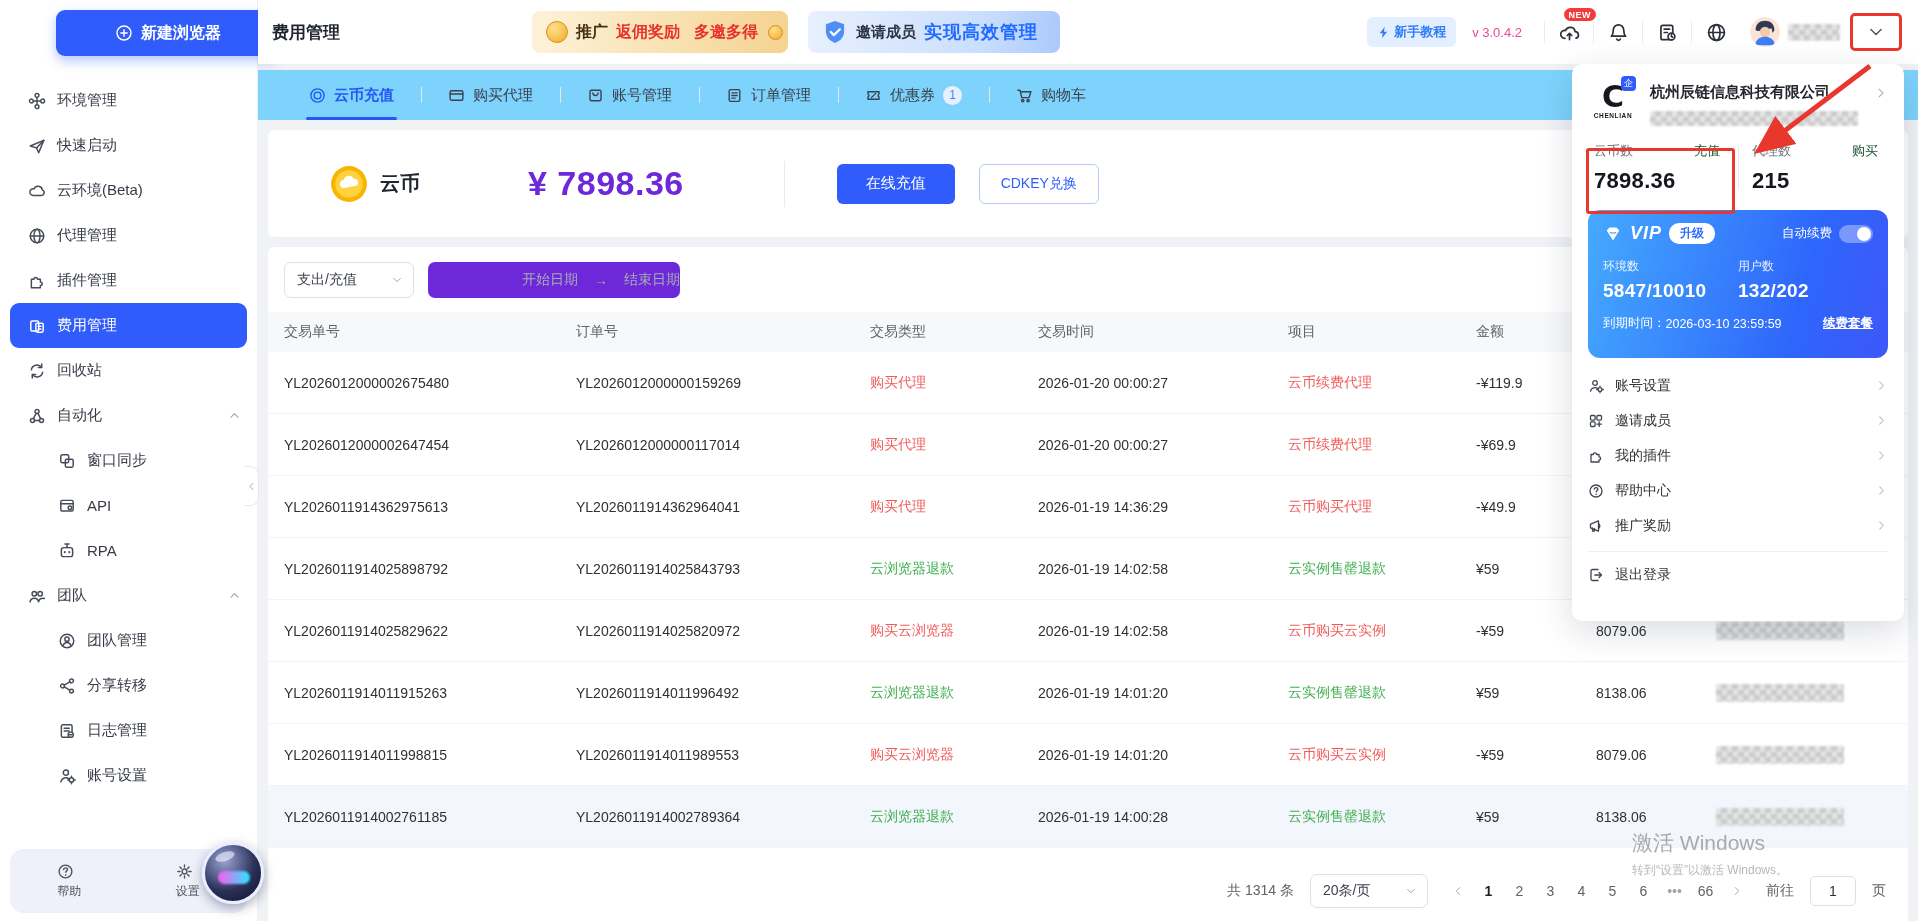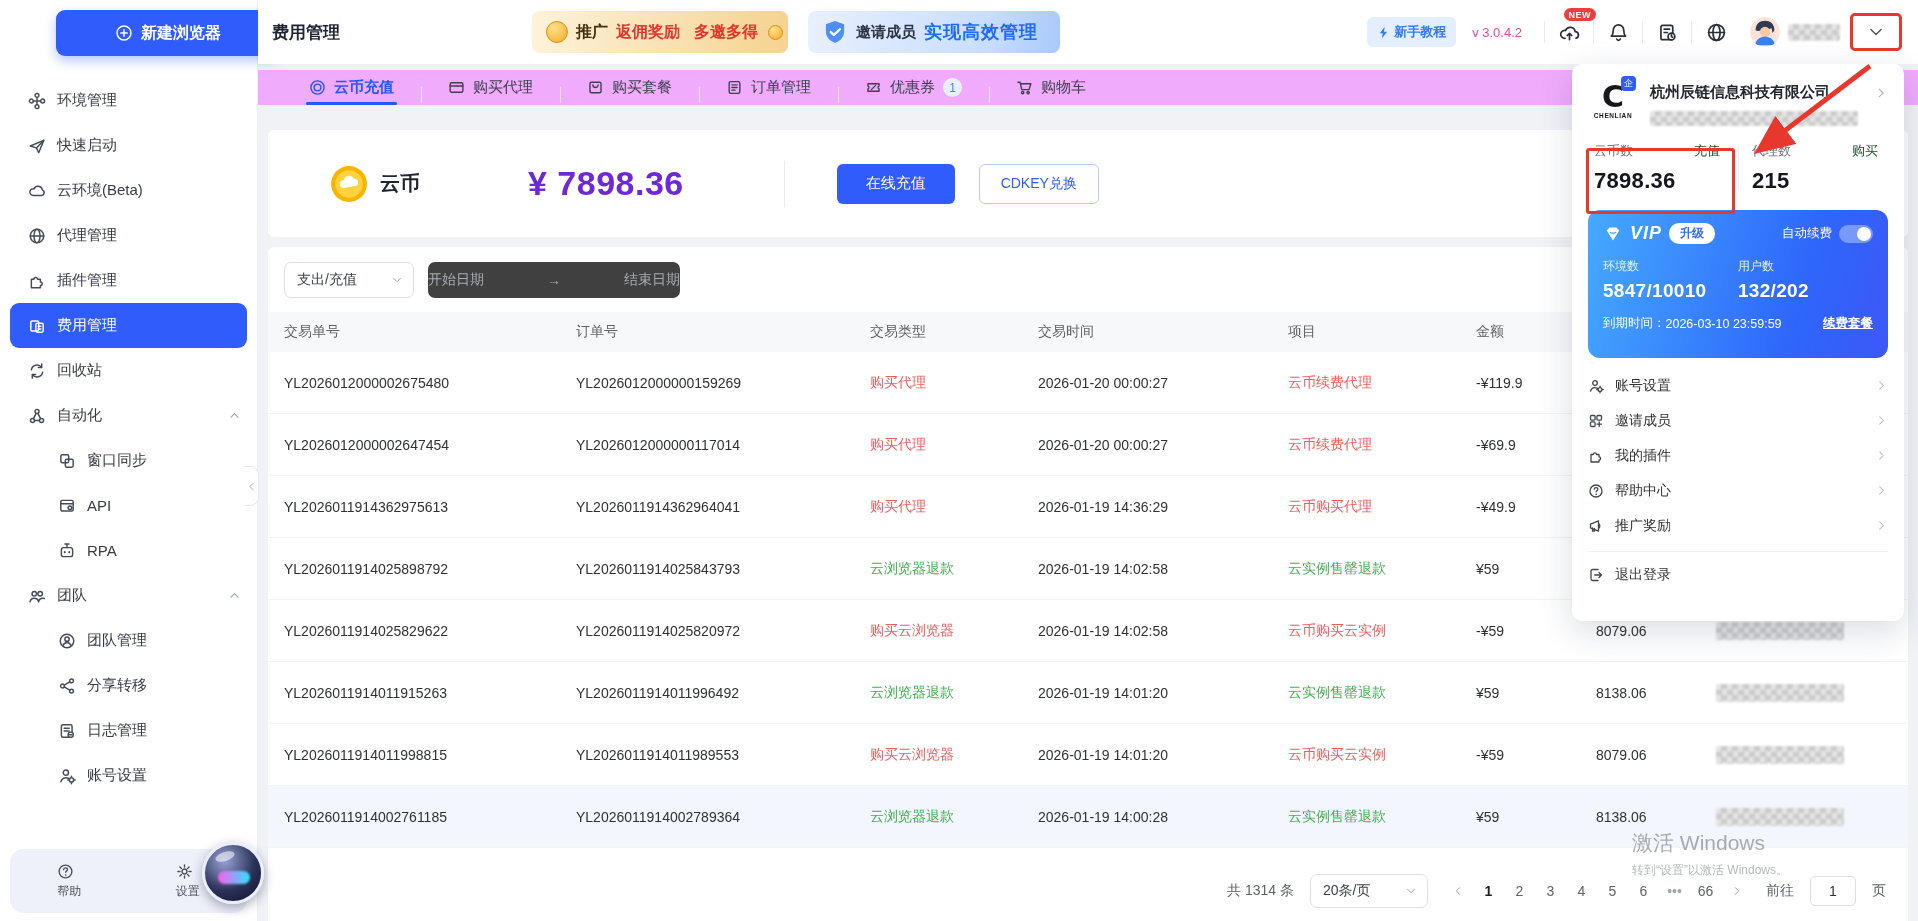--- a/index.html
+++ b/index.html
@@ -74,21 +74,21 @@
   .avatar { width:30px; height:30px; border-radius:50%; overflow:hidden; flex:none; margin-left:10px; cursor:pointer; }
   .avatar svg { width:100%; height:100%; }
   .name-blur { width:52px; height:17px; margin:0 10px 0 8px; }
   .blur-block { background:repeating-conic-gradient(#cbcbcb 0% 25%, #e4e4e4 0% 50%) 0 0/11px 11px;
                 filter:blur(1.3px); border-radius:2px; }
   .anno-chevron-box { width:52px; height:38px; border:3px solid #e8382e; border-radius:5px;
                       display:flex; align-items:center; justify-content:center; }
   .anno-chevron-box .ic { width:18px; height:18px; color:#4d5564; cursor:pointer; }
 
   
-  .tabbar { position:absolute; left:258px; top:70px; width:1660px; height:35px; background:#f0abfc;
+  .tabbar { position:absolute; left:258px; top:70px; width:1660px; height:50px; background:#7dd3fc;
             display:flex; align-items:stretch; padding-left:24px; z-index:9; }
   .tab { display:flex; align-items:center; gap:8px; font-size:15px; color:#3c414d; padding:0 27px;
          position:relative; cursor:pointer; }
   .tab .ic { width:17px; height:17px; color:#3c414d; }
   .tab + .tab::before { content:""; position:absolute; left:0; top:17px; height:16px; width:1px; background:#e3e6ec; }
   .tab.active { color:#2457f5; font-weight:700; }
   .tab.active .ic { color:#2457f5; }
   .tab.active::after { content:""; position:absolute; left:24px; right:24px; bottom:0; height:3px;
                        background:#2457f5; border-radius:2px; }
   .tab-badge { background:#e8f0ff; color:#4b7dff; font-size:12px; min-width:19px; height:19px; border-radius:50%;
@@ -108,22 +108,22 @@
                border:1px solid #b9c9fd; border-radius:6px; font-size:14px; cursor:pointer; font-family:inherit; }
 
   
   .table-card { position:absolute; left:268px; top:247px; width:1640px; bottom:0; background:#fff;
                 border-radius:6px 6px 0 0; z-index:7; }
   .filters { display:flex; gap:14px; padding:15px 0 14px 16px; }
   .select-box { width:130px; height:36px; border:1px solid #dcdfe6; border-radius:7px; display:flex;
                 align-items:center; justify-content:space-between; padding:0 10px 0 12px; color:#3c414d;
                 cursor:pointer; background:#fff; }
   .select-box .ic { width:12px; height:12px; color:#9aa0ac; }
-  .date-box { width:252px; height:36px; background:#404040; border-radius:7px; display:flex; align-items:center;
-              justify-content:space-between; gap:16px; color:#a8abb2; cursor:pointer; }
+  .date-box { width:252px; height:36px; background:#6d28d9; border-radius:7px; display:flex; align-items:center;
+              justify-content:flex-end; gap:16px; color:#a8abb2; cursor:pointer; }
   .grid-row { display:grid; grid-template-columns:292px 294px 168px 250px 188px 120px 120px 1fr;
               align-items:center; padding-left:16px; }
   .thead { height:40px; background:#f7f8fa; color:#606266; }
   .trow { height:62px; border-bottom:1px solid #f2f3f7; color:#303133; }
   .trow.hl { background:#f4f6fd; }
   .t-red { color:#f25b5b; }
   .t-green { color:#3fae4e; }
   .op-blur { width:128px; height:18px; }
   .pagination { position:absolute; right:22px; bottom:10px; height:40px; display:flex; align-items:center;
                 gap:16px; color:#606266; background:#fff;margin-left:10px; }
@@ -520,21 +520,21 @@
       </span>
       <span>购买代理</span>
     </div>
     <div class="tab">
       <span class="ic">
         <svg viewBox="0 0 16 16" fill="none" stroke="currentColor" stroke-width="1.3" stroke-linecap="round" stroke-linejoin="round">
           <rect x="2.8" y="3" width="10.4" height="10" rx="1.4"></rect>
           <path d="M5.5 5.5a2.5 2.5 0 0 0 5 0"></path>
         </svg>
       </span>
-      <span>购买套餐</span>
+      <span>账号管理</span>
     </div>
     <div class="tab">
       <span class="ic">
         <svg viewBox="0 0 16 16" fill="none" stroke="currentColor" stroke-width="1.3" stroke-linecap="round" stroke-linejoin="round">
           <rect x="3" y="2.5" width="10" height="11" rx="1.4"></rect>
           <path d="M5.5 5.5h5M5.5 8h5M5.5 10.5h3"></path>
         </svg>
       </span>
       <span>订单管理</span>
     </div>

